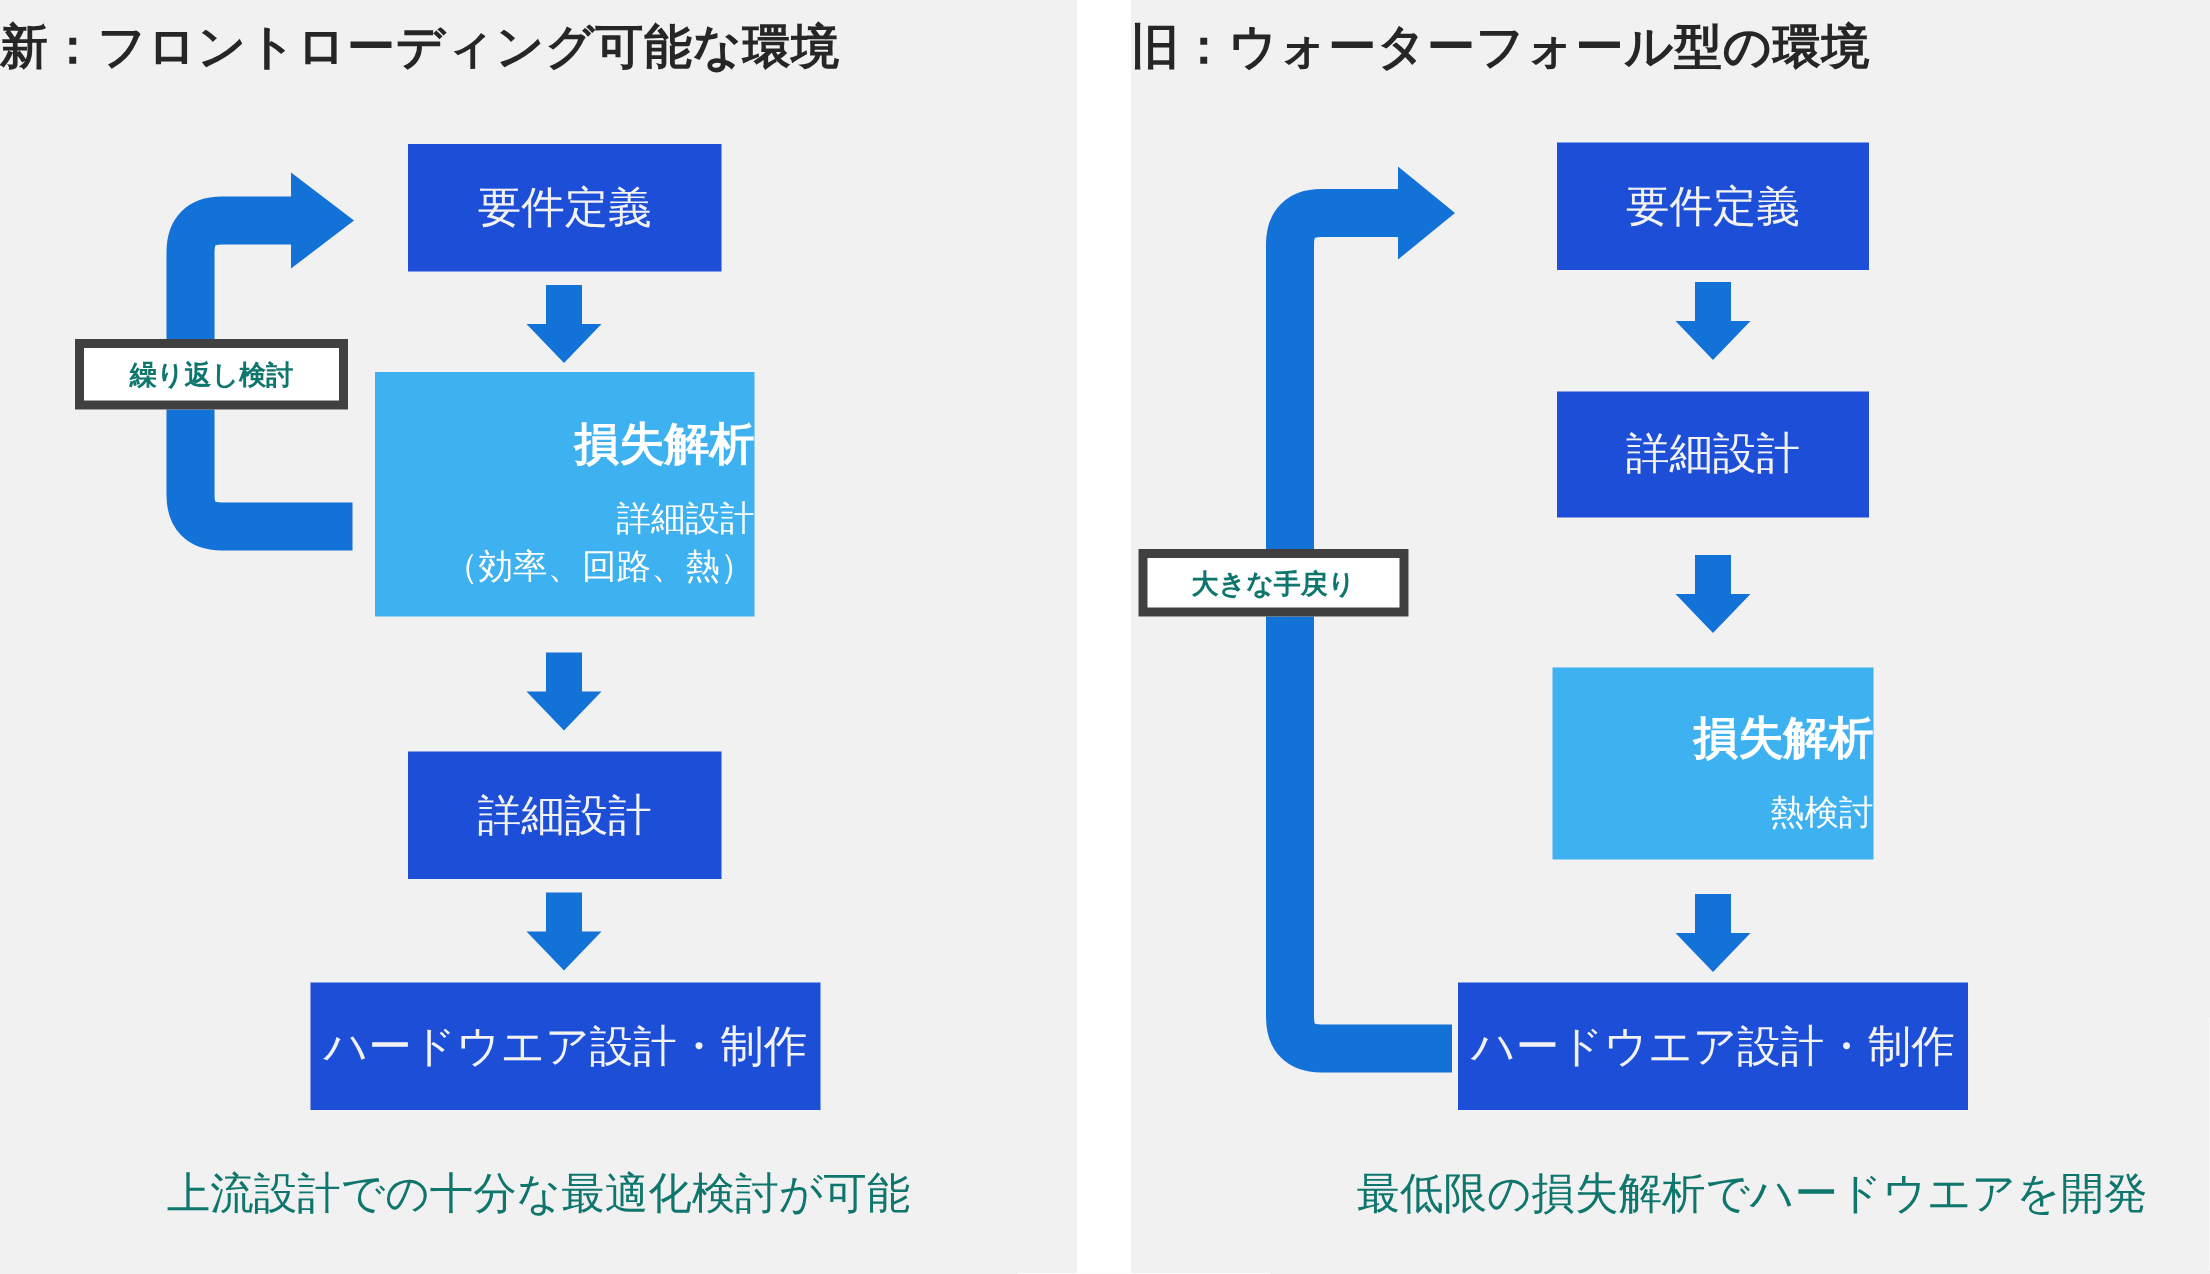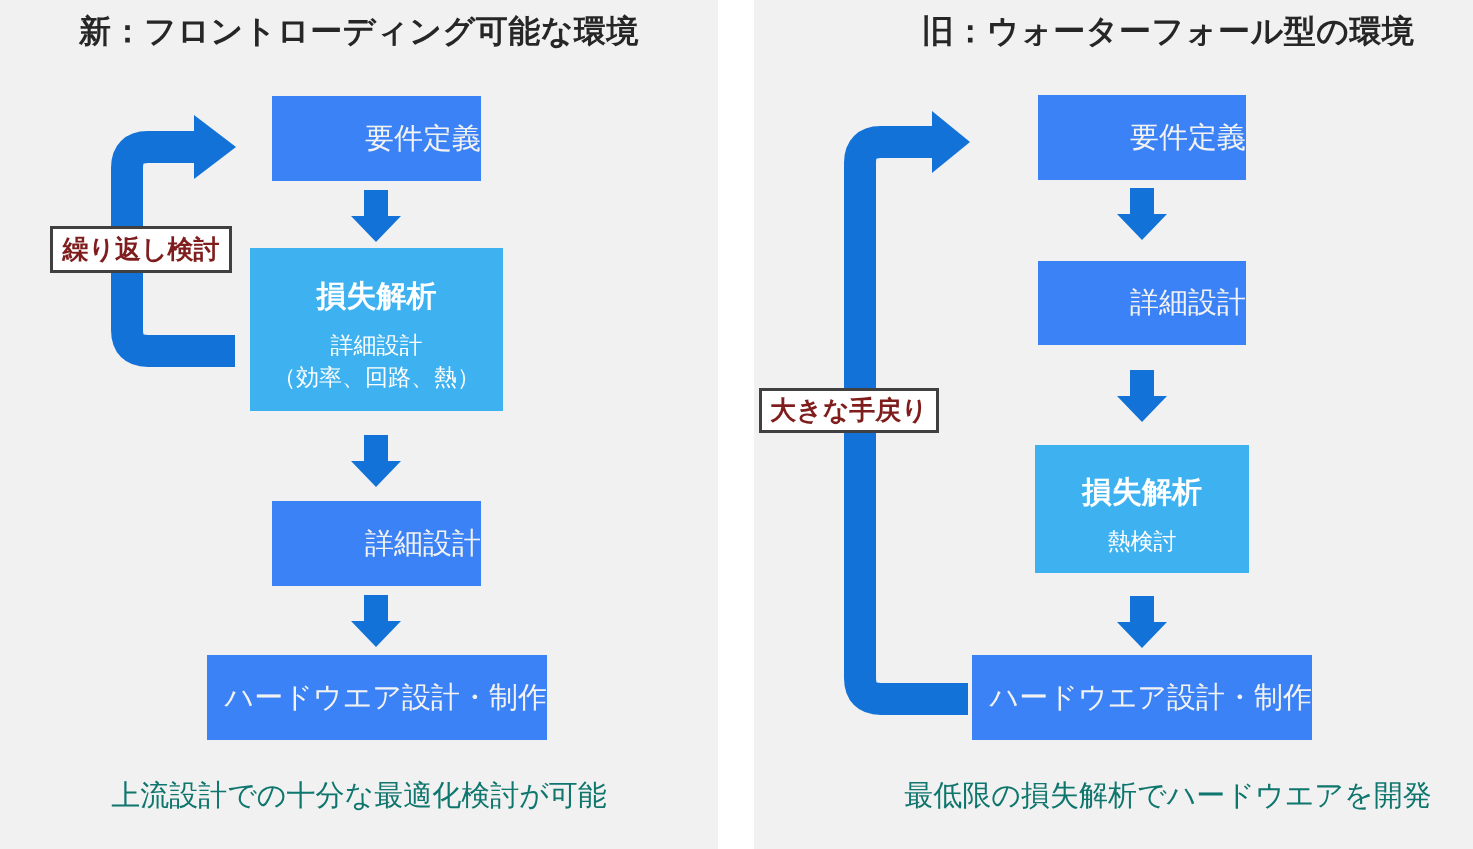--- a/index.html
+++ b/index.html
@@ -4,38 +4,38 @@
 <style>
   html,body{margin:0;padding:0;background:#ffffff;}
   .page{
     position:relative;width:1473px;height:849px;background:#ffffff;overflow:hidden;
     font-family:"Liberation Sans","DejaVu Sans",sans-serif;
   }
   .panel{position:absolute;top:0;height:849px;background:#f1f1f1;}
   .panel-new{left:0;width:718px;}
   .panel-old{left:754px;width:828px;}
   .panel-title{
-    position:absolute;top:10px;left:0;width:100%;text-align:center;
+    position:absolute;top:10px;left:0;width:100%;
     font-size:32px;font-weight:700;color:#262626;letter-spacing:0.5px;margin:0;
   }
   .diagram-svg{position:absolute;left:0;top:0;z-index:1;}
   .loop-path{fill:none;stroke:#1272d8;stroke-width:32;stroke-linecap:butt;}
   .loop-head,.flow-arrow{fill:#1272d8;stroke:none;}
   .box{
     position:absolute;z-index:2;display:flex;flex-direction:column;
     align-items:center;justify-content:center;text-align:center;box-sizing:border-box;
   }
-  .box-gray{background:#3b82f6;color:#f2f2f2;font-size:29px;font-weight:400;align-items:flex-end;}
-  .box-blue{background:#3eb1f0;color:#ffffff;padding-top:10px;}
+  .box-gray{background:#1d4ed8;color:#f2f2f2;font-size:29px;font-weight:400;}
+  .box-blue{background:#3eb1f0;color:#ffffff;padding-top:10px;align-items:flex-end;}
   .box-blue .box-main{font-size:30px;font-weight:700;margin-bottom:12px;}
   .box-blue .box-sub{font-size:23px;font-weight:400;line-height:32px;}
   .loop-label{
-    position:absolute;z-index:3;background:#ffffff;border:3px solid #404040;
+    position:absolute;z-index:3;background:#ffffff;border:6px solid #404040;
     display:flex;align-items:center;justify-content:center;box-sizing:border-box;
-    font-size:26px;font-weight:700;color:#7f1d1d;white-space:nowrap;
+    font-size:18px;font-weight:700;color:#0f766e;white-space:nowrap;
   }
   .panel-caption{
     position:absolute;top:776px;left:0;width:100%;text-align:center;
     font-size:29px;font-weight:400;color:#0f766e;margin:0;
   }
 </style>
 </head>
 <body>
 
 <div class="page">
@@ -97,20 +97,20 @@
 
     <div class="box box-blue" style="left:281px;top:445px;width:214px;height:128px;">
       <div class="box-main">損失解析</div>
       <div class="box-sub">熱検討</div>
     </div>
 
     <div class="box box-gray" style="left:218px;top:655px;width:340px;height:85px;">
       <span>ハードウエア設計・制作</span>
     </div>
 
-    <div class="loop-label" style="left:5px;top:366px;width:180px;height:45px;margin-top:22px;">
+    <div class="loop-label" style="left:5px;top:366px;width:180px;height:45px;">
       <span>大きな手戻り</span>
     </div>
 
     <p class="panel-caption">最低限の損失解析でハードウエアを開発</p>
   </section>
 
 </div>
 
 </body></html>

